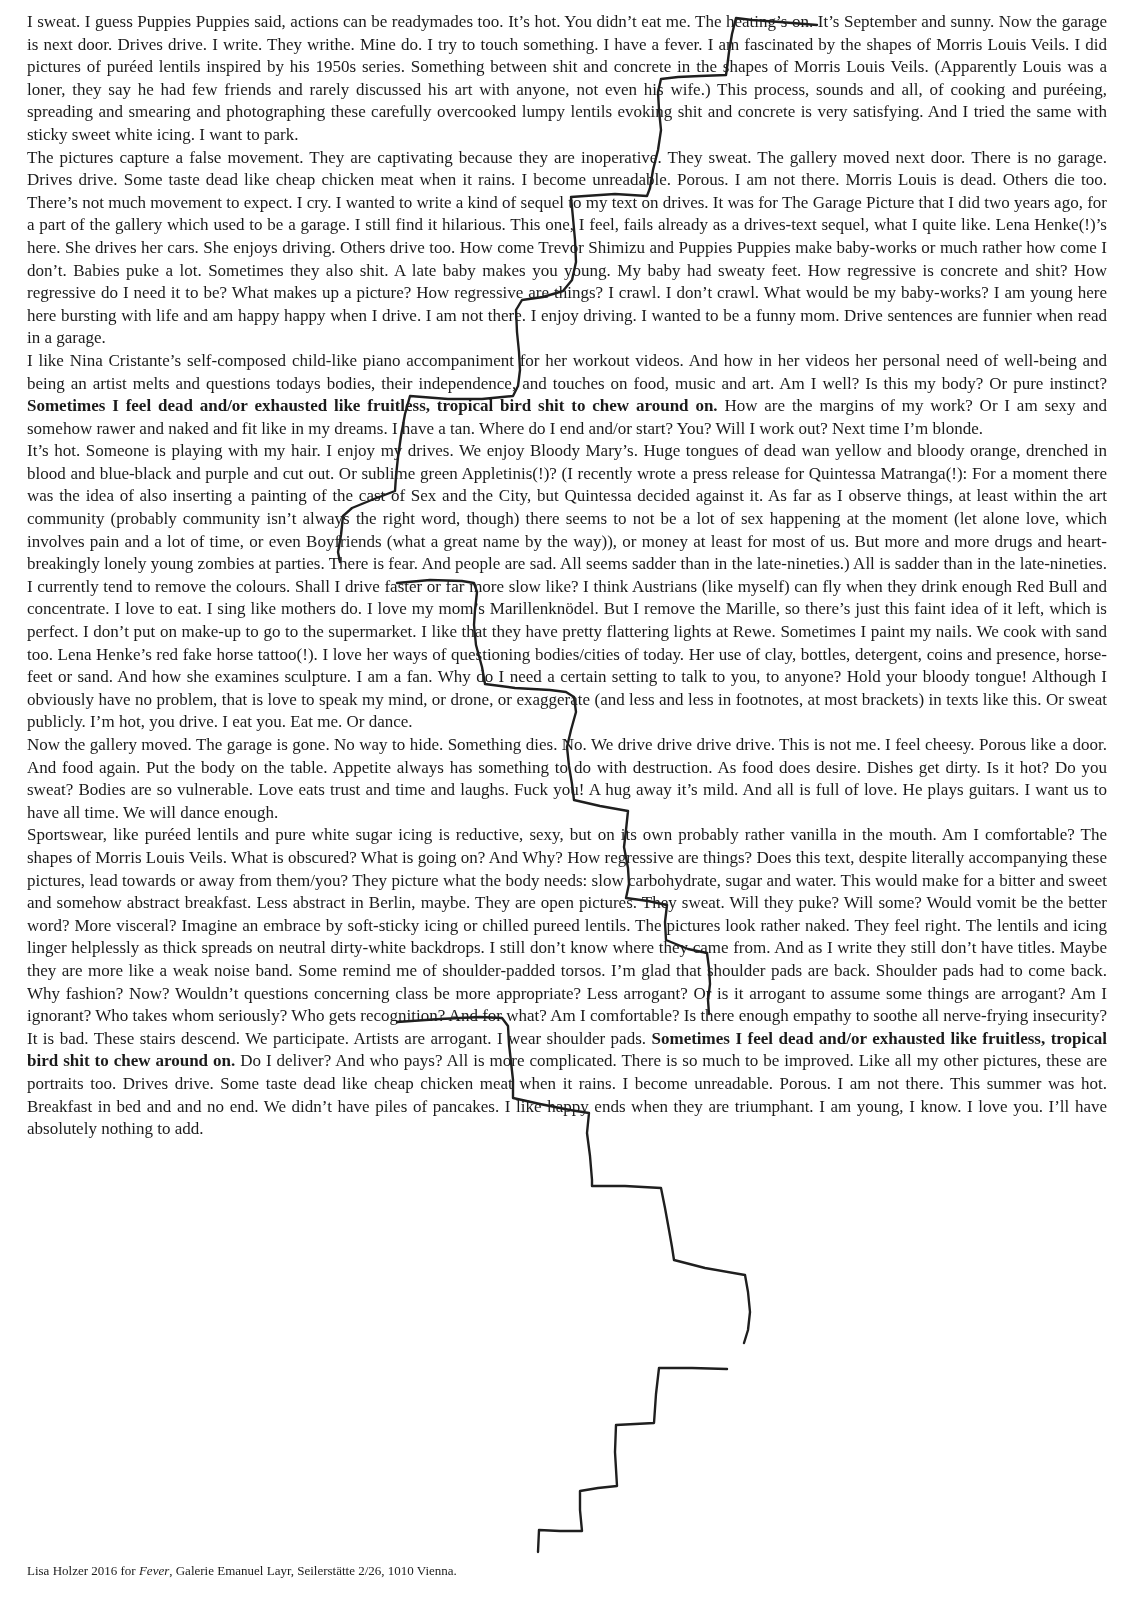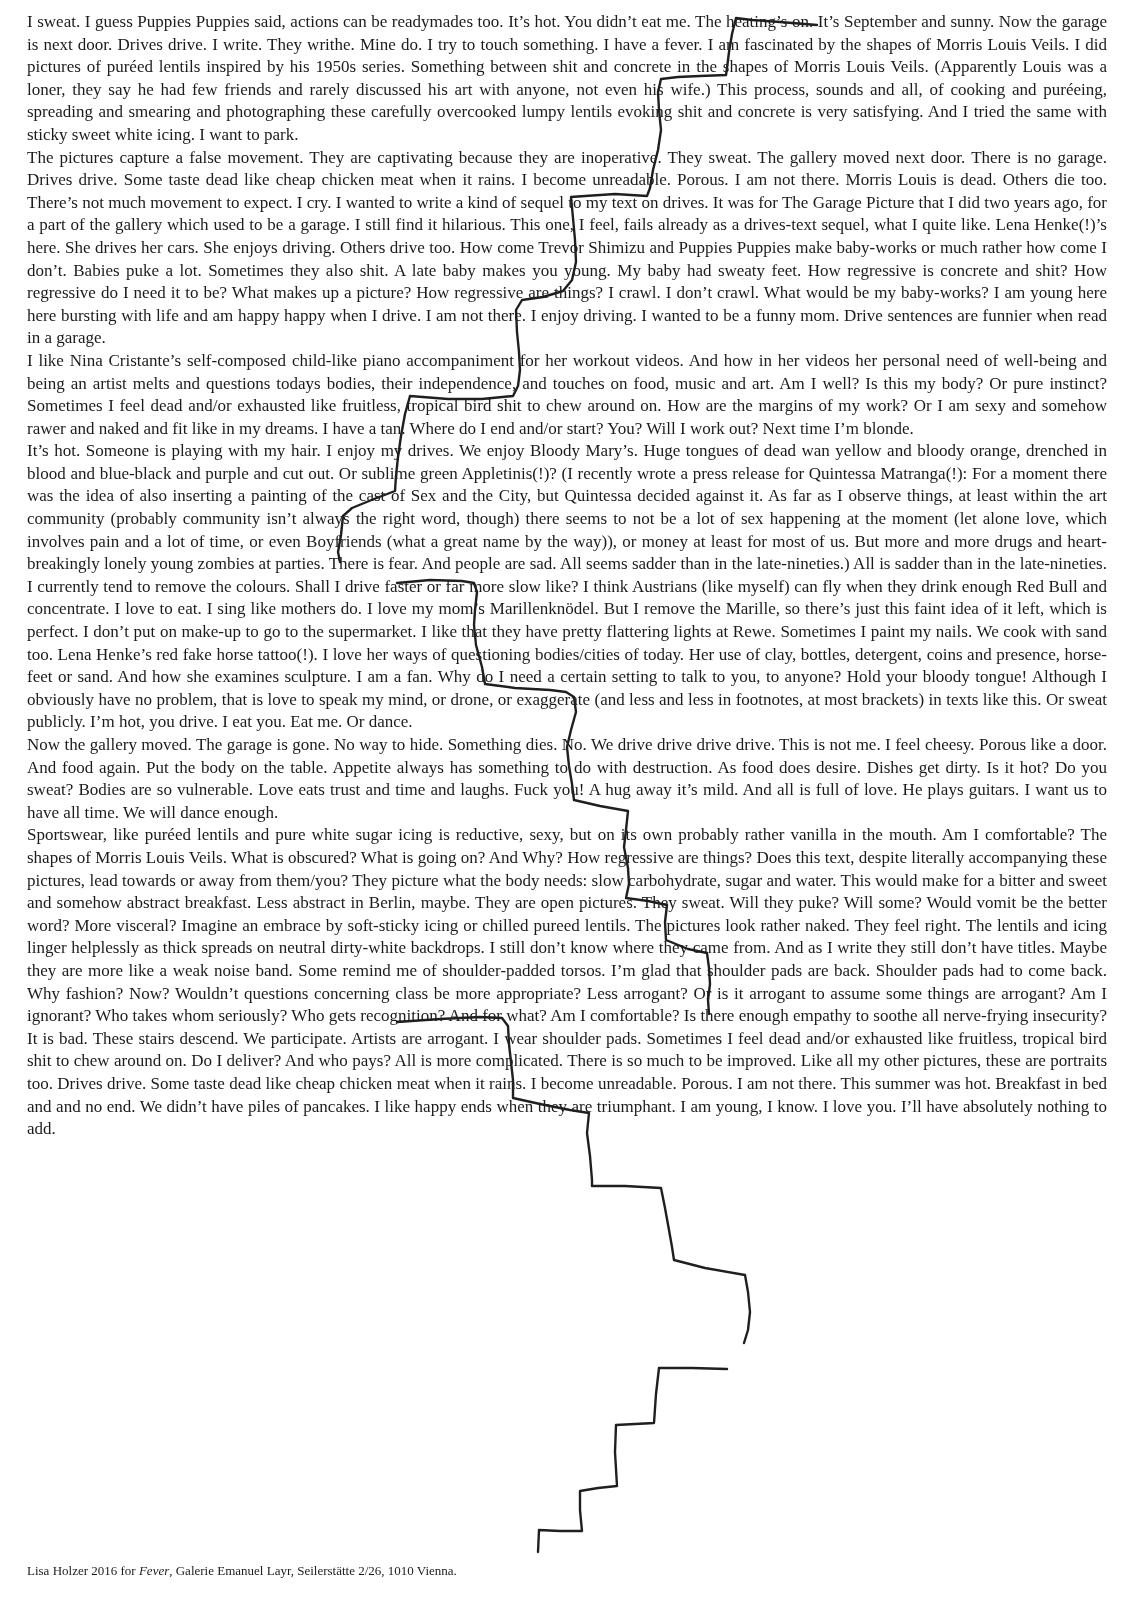--- a/index.html
+++ b/index.html
@@ -19,21 +19,21 @@
     position: absolute;
     left: 27px; top: 11px;
     width: 1080px;
     font-size: 17px;
     line-height: 22.6px;
     text-align: justify;
     color: #1b1b1b;
   }
   .essay p { margin: 0; padding: 0; }
   .essay span.i { }
-  .essay span.b { font-weight: normal; }
+  .essay span.b { font-weight: bold; }
   .credit {
     position: absolute;
     left: 27px; top: 1563px;
     font-size: 13px;
     color: #1b1b1b;
   }
   .credit span.i { font-style: italic; }
   svg.overlay {
     position: absolute; left: 0; top: 0;
     width: 1134px; height: 1600px;

